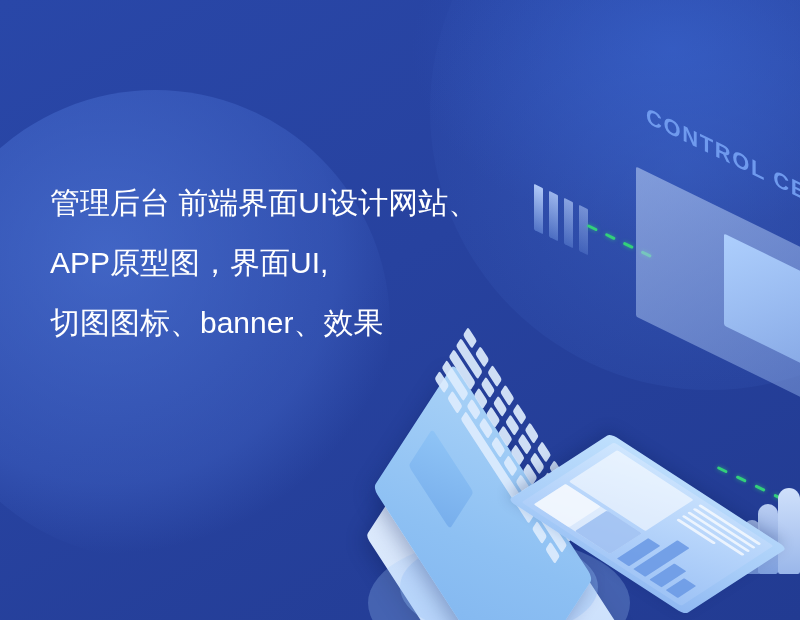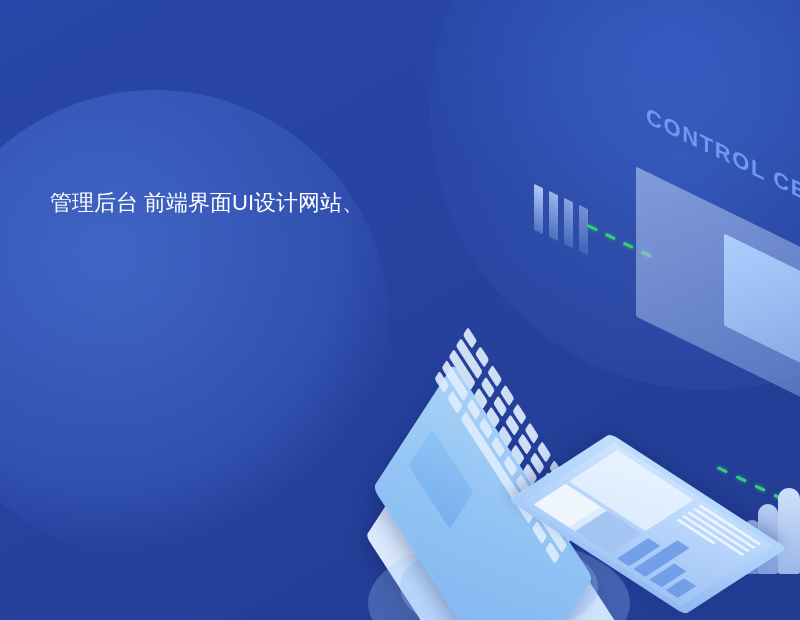--- a/index.html
+++ b/index.html
@@ -26,21 +26,21 @@
 
   
   .headline{
     position:absolute;left:50px;top:38px;
     font-size:78px;line-height:92px;font-weight:700;color:#ffffff;
     letter-spacing:0px;white-space:nowrap;
     text-shadow:5px 6px 0 #1d16b5;
   }
   .subcopy{
     position:absolute;left:50px;top:173px;
-    font-size:22px;line-height:60px;color:#ffffff;font-weight:400;
+    font-size:30px;line-height:60px;color:#ffffff;font-weight:400;
     white-space:nowrap;
   }
   .subcopy div{height:60px;}
 
   
   #bars{position:absolute;left:532px;top:186px;width:120px;height:80px;}
   #bars i{
     position:absolute;display:block;width:9px;height:46px;
     transform:skewY(26deg);
     background:linear-gradient(180deg,rgba(190,214,255,.95),rgba(130,170,240,.45));
@@ -164,20 +164,22 @@
 <body>
 
 <div id="banner">
 
   <div class="glow-circle" id="glow-a"></div>
   <div class="glow-circle" id="glow-b"></div>
 
 
   <div class="subcopy">
     <div>管理后台 前端界面UI设计网站、</div>
+    <div>APP原型图，界面UI,</div>
+    <div>切图图标、banner、效果</div>
   </div>
 
   <div id="bars">
     <i></i>
       <i></i>
       <i></i>
       <i></i>
   </div>
 
   <div class="dash-trail" id="dash-a">

